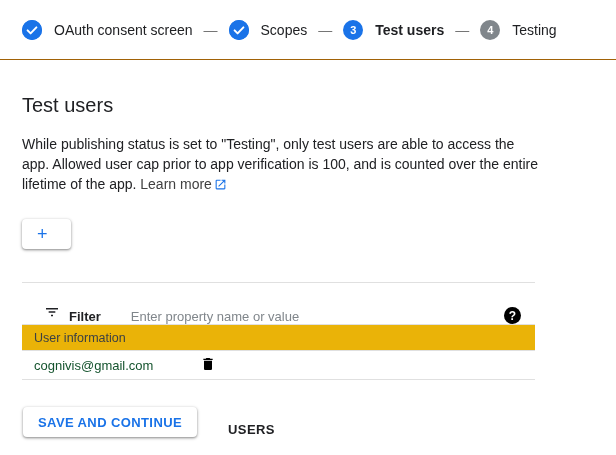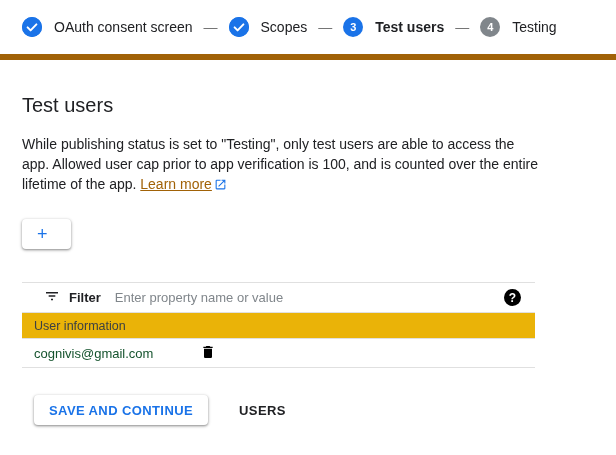--- a/index.html
+++ b/index.html
@@ -9,21 +9,21 @@
     font-family: "Liberation Sans", sans-serif;
     color: #202124;
     overflow: hidden;
   }
 
   
   .stepper {
     display: flex; align-items: center;
     height: 60px;
     padding-left: 22px;
-    border-bottom: 6px solid #a16207;
+    border-bottom: 1px solid #a16207;
   }
   .step { display: flex; align-items: center; cursor: pointer; }
   .step-circle {
     width: 20px; height: 20px; border-radius: 50%;
     display: flex; align-items: center; justify-content: center;
     flex: 0 0 auto;
   }
   .step-circle.blue { background: #1a73e8; }
   .step-circle.gray { background: #80868b; }
   .step-circle .num { color: #fff; font-size: 11px; font-weight: bold; }
@@ -36,52 +36,52 @@
   h1.page-title {
     margin-top: 34px;
     font-size: 20px; font-weight: 500; color: #202124;
   }
   p.desc {
     margin-top: 17px;
     width: 516px;
     font-size: 14px; line-height: 20px; color: #202124;
   }
   a.learn-more {
-    color: #a16207; text-decoration: underline; cursor: pointer;
+    color: #404040; cursor: pointer;
     white-space: nowrap;
   }
   .ext-icon { display: inline-block; vertical-align: -2px; margin-left: 2px; }
 
   
   .raised-btn {
     display: inline-flex; align-items: center;
     height: 30px; padding: 0 15px;
     background: #fff; border: none; border-radius: 4px;
     box-shadow: 0 1px 2px rgba(0,0,0,.3), 0 1px 3px 1px rgba(0,0,0,.15);
     color: #1a73e8; font-family: "Liberation Sans", sans-serif;
     font-size: 13px; font-weight: bold; letter-spacing: .4px;
     cursor: pointer;
   }
   .add-users-btn { margin-top: 23px; }
   .plus-glyph { font-size: 18px; font-weight: normal; margin-right: 8px; line-height: 1; }
 
   
   .table-card { width: 513px; margin-top: 33px; }
   .filter-row {
-    display: flex; align-items: center;
-    height: 30px;
+    display: flex; align-items: flex-end;
+    height: 42px;
     border-top: 1px solid #e0e0e0;
     padding-left: 22px; padding-right: 14px;
   }
   .filter-icon { flex: 0 0 auto; }
   .filter-label { font-size: 13px; font-weight: bold; color: #202124; margin-left: 9px; }
   .filter-input {
     flex: 1 1 auto; border: none; outline: none;
     font-family: "Liberation Sans", sans-serif;
-    font-size: 13px; color: #0f766e; margin-left: 14px;
+    font-size: 13px; color: #0f766e; margin-left: 30px;
     background: transparent;
   }
   .filter-input::placeholder { color: #80868b; }
   .help-icon {
     width: 17px; height: 17px; border-radius: 50%;
     background: #000; color: #fff;
     display: flex; align-items: center; justify-content: center;
     font-size: 12px; font-weight: bold; cursor: pointer;
     flex: 0 0 auto;
   }
@@ -101,22 +101,22 @@
     padding-left: 12px;
   }
   .cell-email { font-size: 13px; color: #14532d; width: 166px; }
   .delete-btn {
     background: none; border: none; cursor: pointer;
     display: flex; align-items: center; padding: 0;
   }
 
   
   .footer {
-    display: flex; align-items: center;
-    margin-top: 27px; padding-left: 34px;
+    display: flex; align-items: flex-end;
+    margin-top: 27px; padding-left: 23px;
   }
   .cancel-btn {
     background: none; border: none; cursor: pointer;
     margin-left: 31px;
     font-family: "Liberation Sans", sans-serif;
     font-size: 13px; font-weight: bold; letter-spacing: .4px;
     color: #202124;
   }
 </style>
 </head>

